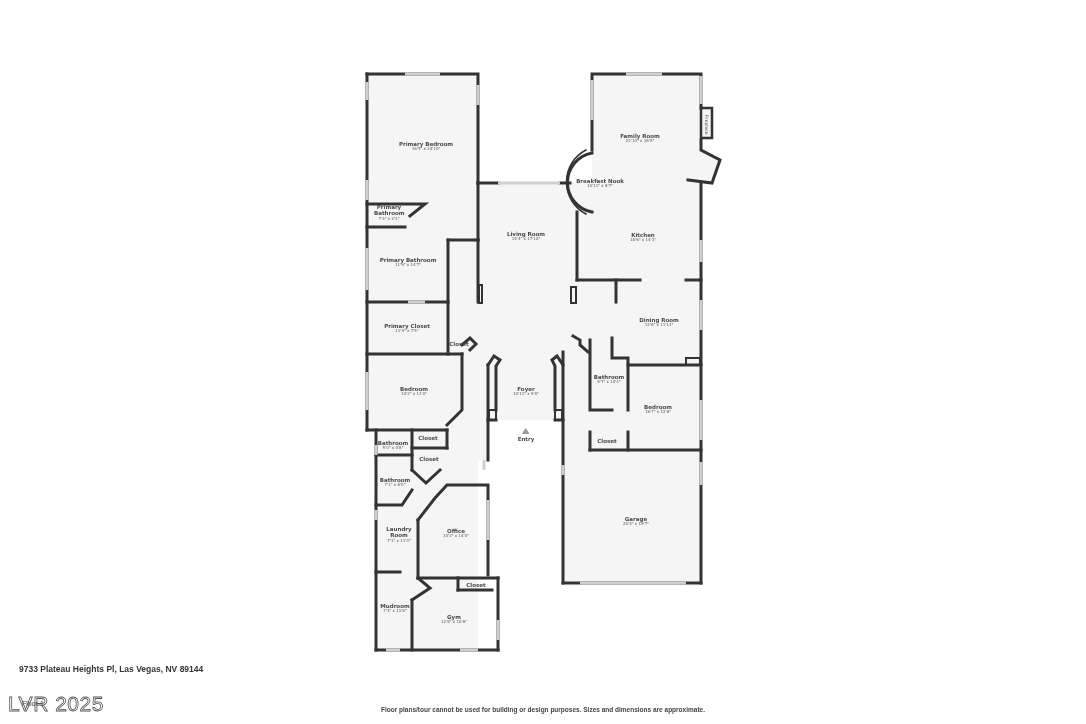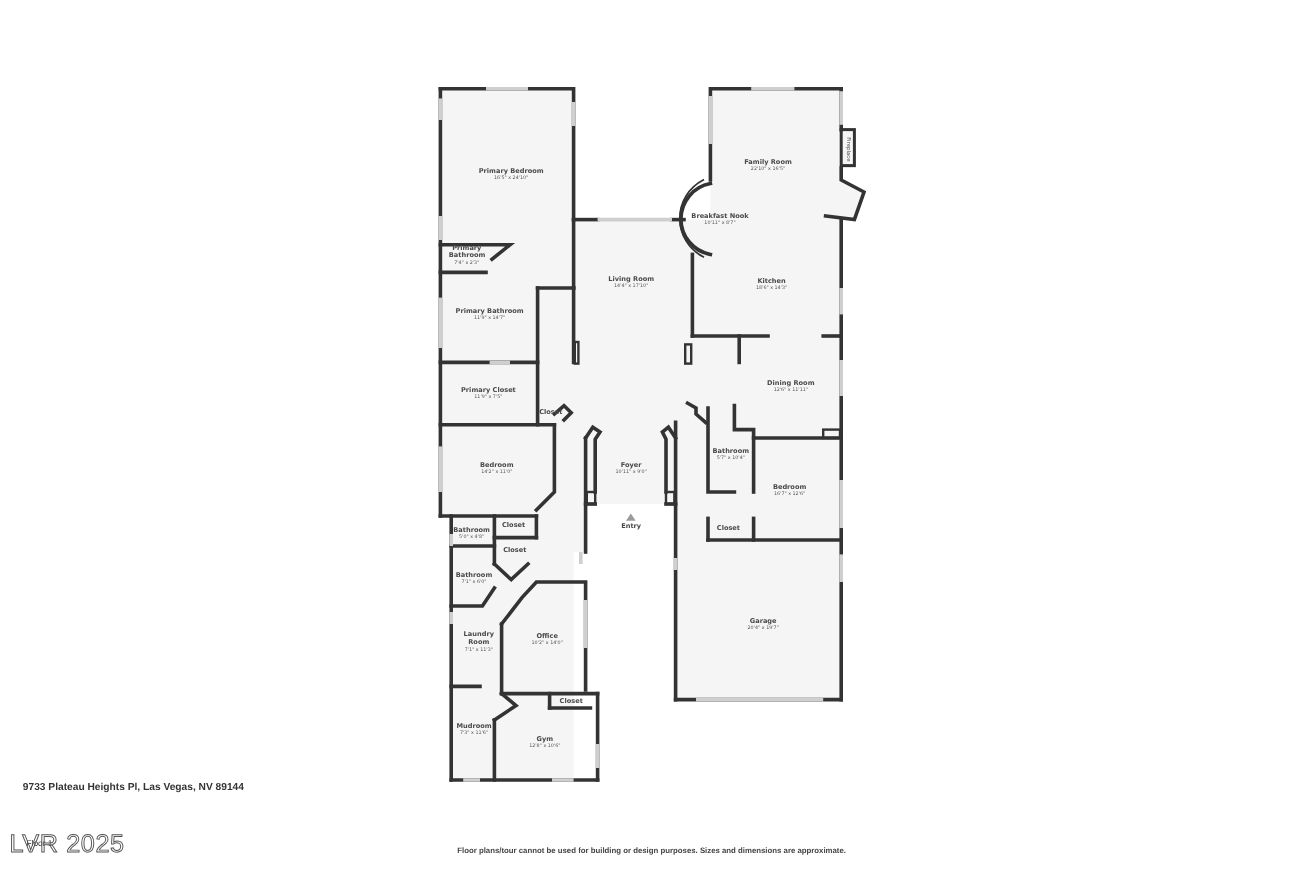--- a/index.html
+++ b/index.html
@@ -7,21 +7,21 @@
   #plan { position:absolute; left:0; top:0; width:1086px; height:724px; }
   .lbl { position:absolute; transform:translate(-50%,-50%); text-align:center; color:#4a4a4a; white-space:nowrap; line-height:1.15; }
   .lbl .n { font-size:5.5px; font-weight:bold; display:block; }
   .lbl .d { font-size:4px; display:block; color:#555; }
   .closet-lbl { position:absolute; transform:translate(-50%,-50%); font-size:5.5px; font-weight:bold; color:#4a4a4a; white-space:nowrap; }
   .fireplace { position:absolute; left:701px; top:110px; width:11px; height:28px; display:flex; align-items:center; justify-content:center; }
   .fireplace span { transform:rotate(90deg); font-size:4.5px; color:#4a4a4a; white-space:nowrap; }
   .entry { position:absolute; left:526px; top:428px; transform:translateX(-50%); text-align:center; }
   .entry .tri { width:0; height:0; border-left:4px solid transparent; border-right:4px solid transparent; border-bottom:6px solid #9a9a9a; margin:0 auto 2px auto; }
   .entry .t { font-size:5.5px; font-weight:bold; color:#4a4a4a; }
-  .address { position:absolute; left:19px; top:650px; font-size:8.5px; font-weight:bold; color:#333; font-family:"Liberation Sans", sans-serif; }
+  .address { position:absolute; left:19px; top:664px; font-size:8.5px; font-weight:bold; color:#333; font-family:"Liberation Sans", sans-serif; }
   .floor { position:absolute; left:22px; top:700px; font-size:7px; color:#333; font-family:"Liberation Sans", sans-serif; }
   .watermark { position:absolute; left:8px; top:692px; font-size:21px; color:transparent; -webkit-text-stroke:0.8px #555; font-family:"Liberation Sans", sans-serif; letter-spacing:0.5px; }
   .disclaimer { position:absolute; left:543px; top:706px; transform:translateX(-50%); font-size:6.5px; font-weight:bold; color:#444; white-space:nowrap; font-family:"Liberation Sans", sans-serif; }
 </style>
 </head>
 <body>
 
 <svg id="plan" viewBox="0 0 1086 724" xmlns="http://www.w3.org/2000/svg">
 
   <g fill="#f5f5f5" stroke="none">

